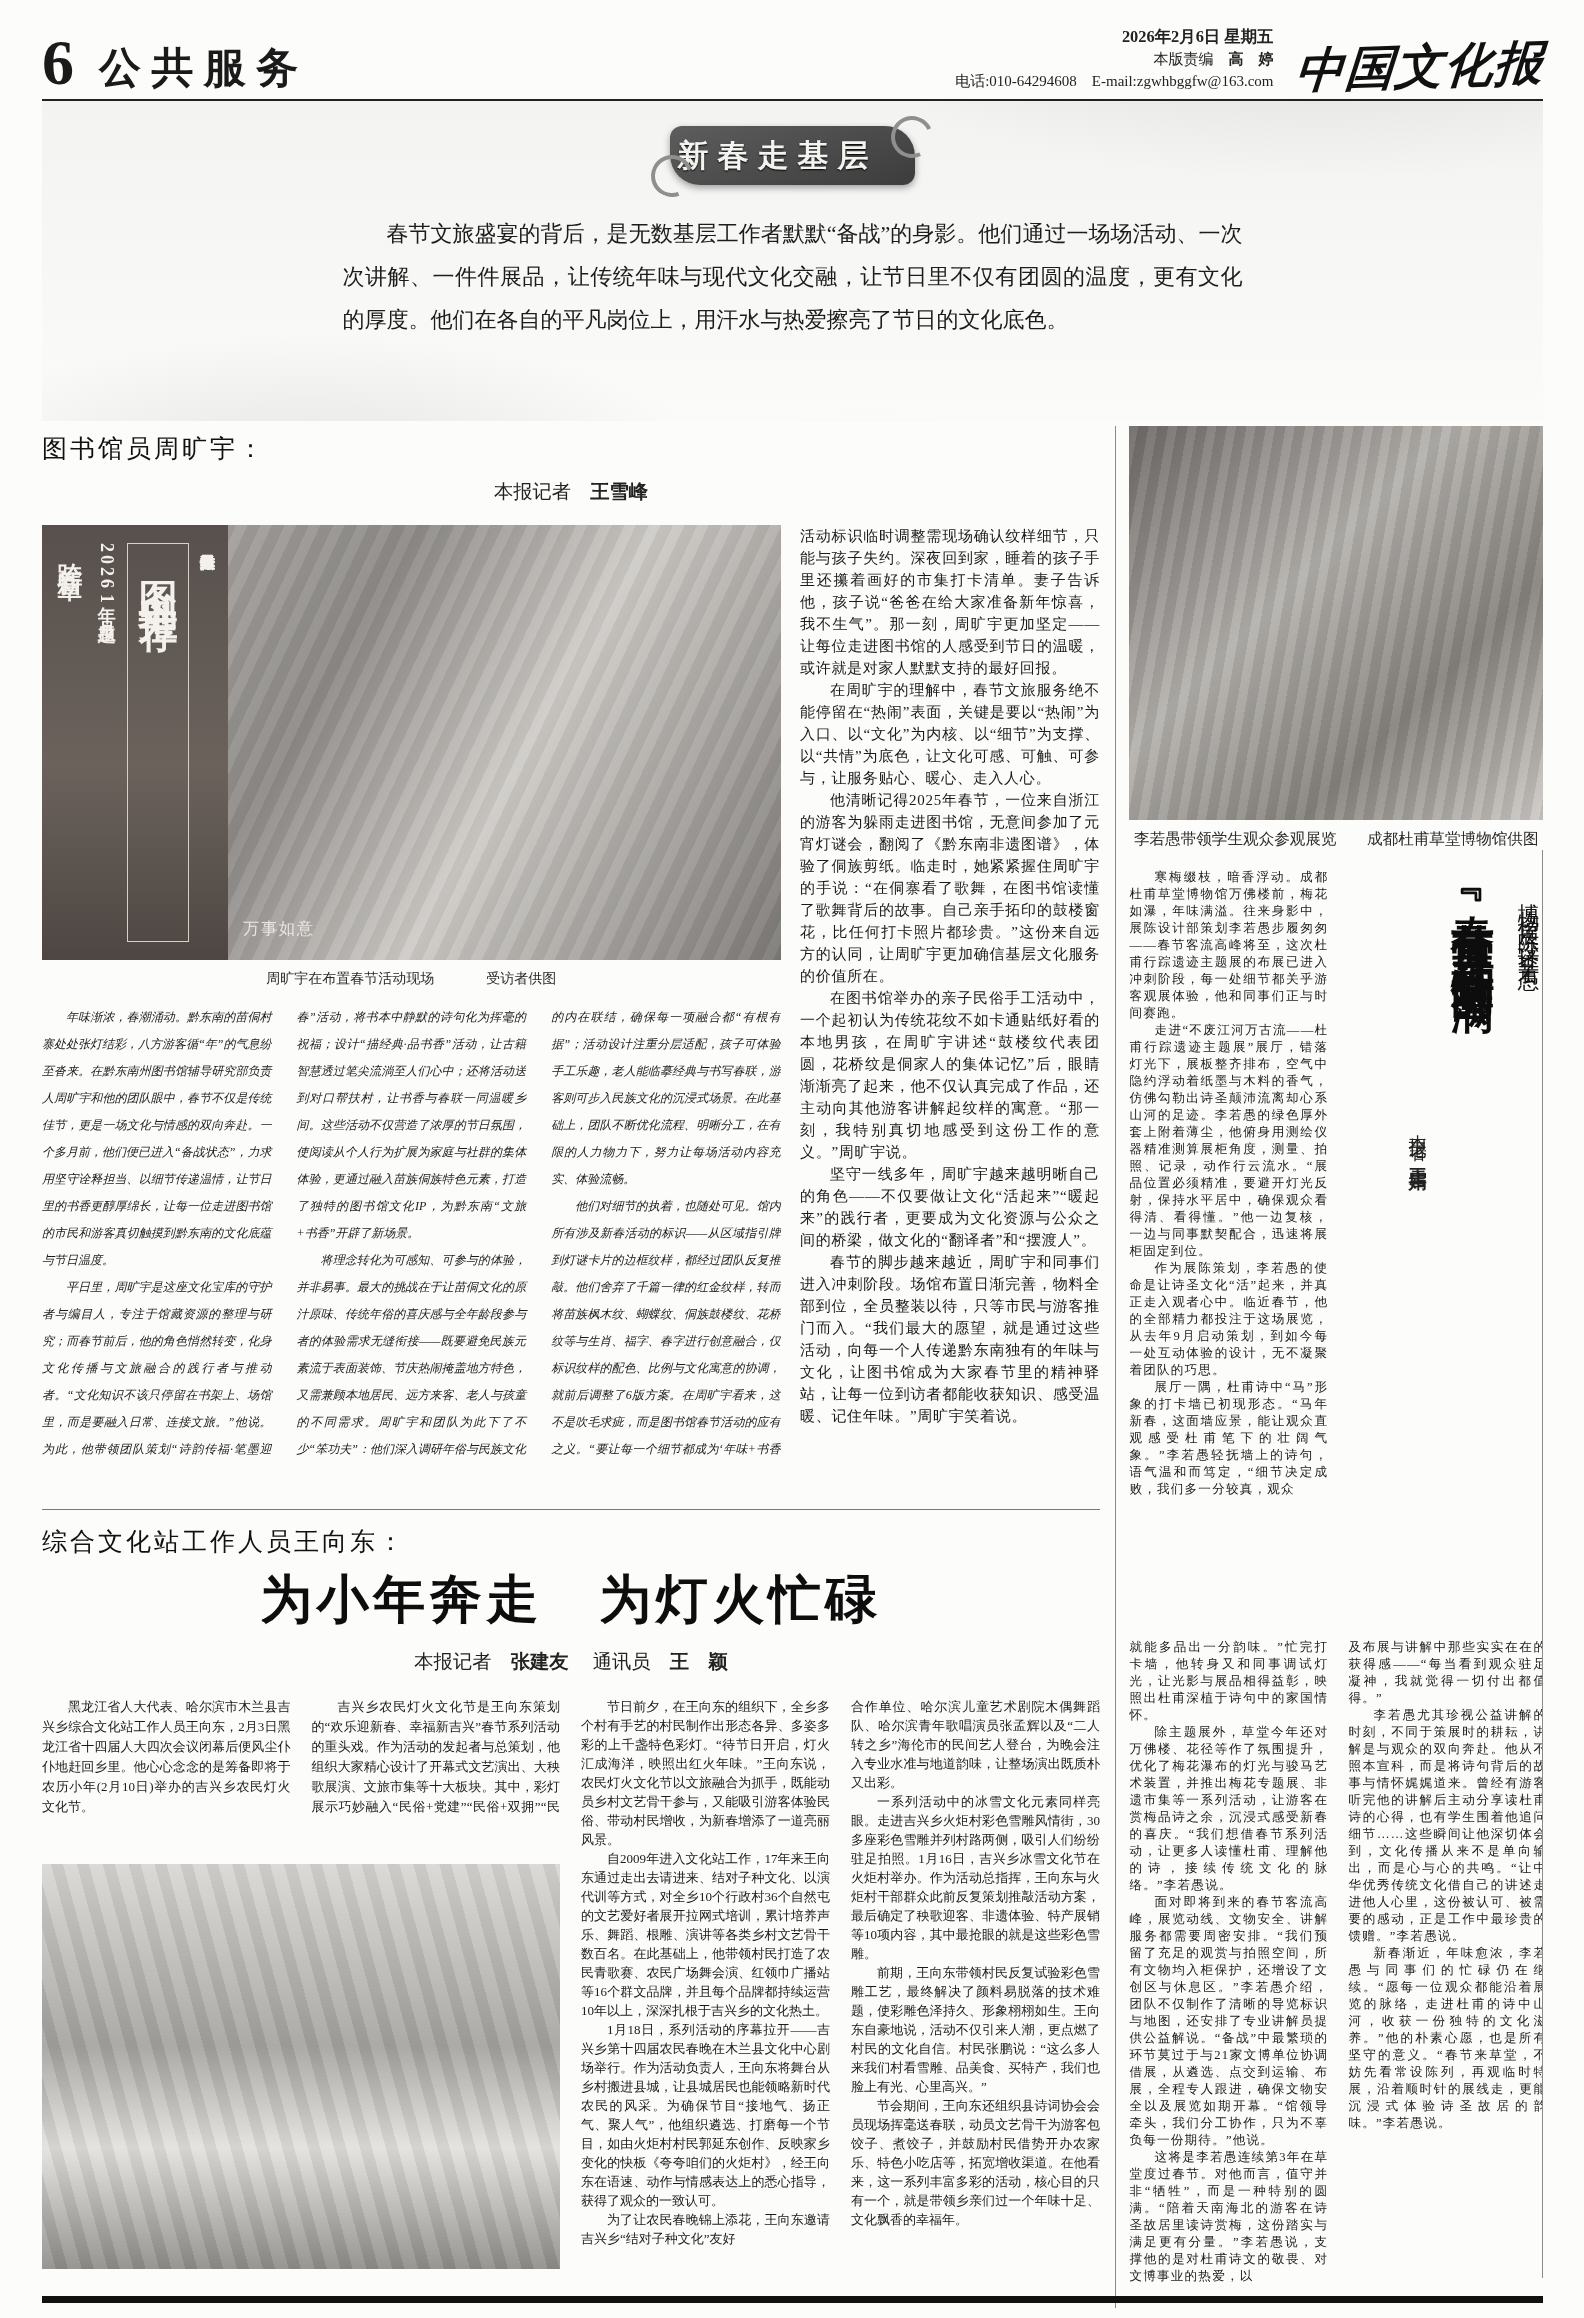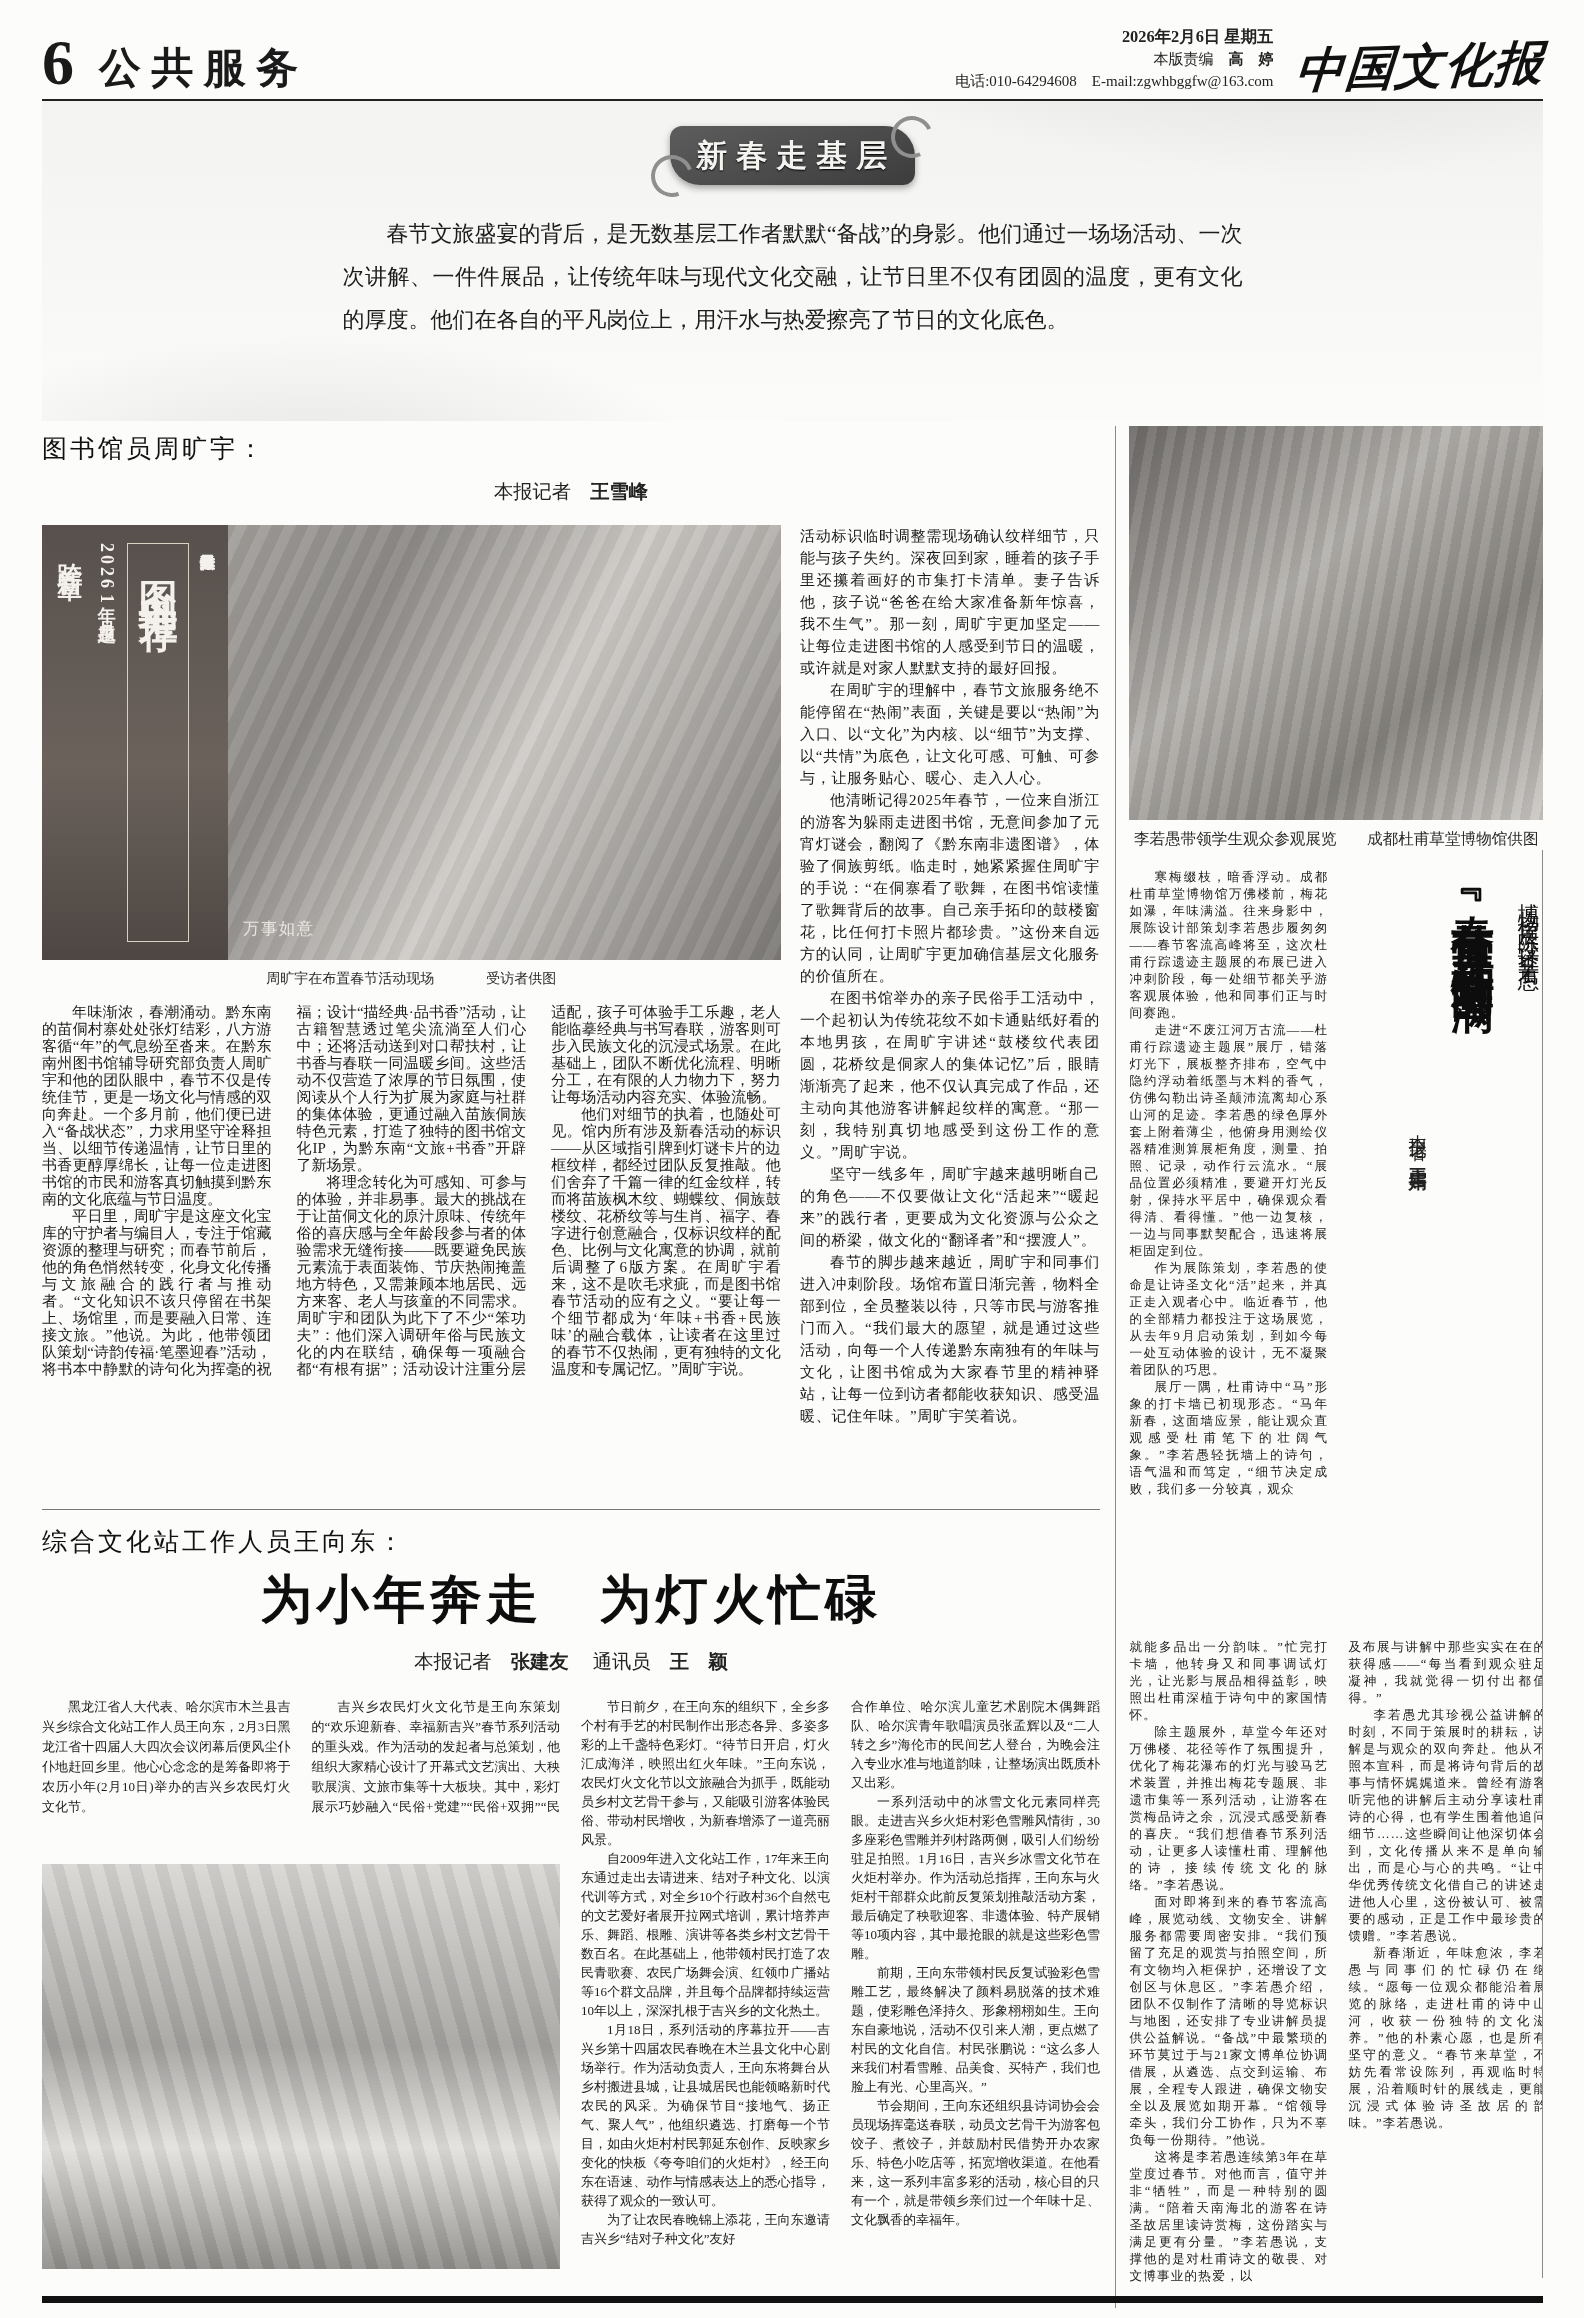--- a/index.html
+++ b/index.html
@@ -20,21 +20,21 @@
 
   
   .topband { position:relative; height:320px; overflow:hidden;
     background:
       radial-gradient(ellipse 669px 223px at 18% 115%, rgba(160,160,158,0.25), transparent 60%),
       radial-gradient(ellipse 818px 283px at 85% -30%, rgba(170,170,168,0.30), transparent 62%),
       radial-gradient(ellipse 521px 178px at 55% 130%, rgba(190,190,188,0.25), transparent 60%),
       linear-gradient(#f3f3f1,#fbfbf9); }
   .plaque { position:relative; width:245px; height:59px; margin:25px auto 0 auto; border-radius:12px 30px 12px 30px;
     background:linear-gradient(160deg,#5d5d5d,#3c3c3c); box-shadow:0 3px 7.4px rgba(0,0,0,0.35);
-    display:flex; align-items:center; justify-content:center; }
+    display:flex; align-items:center; }
   .plaque-label { color:#f3f3f0; font-size:31px; font-weight:900; letter-spacing:9px; text-shadow:0 0.7px 1.5px #000; padding-left:7.4px; }
   .plaque::before, .plaque::after { content:""; position:absolute; width:34px; height:34px; border:4.5px solid #8f8f8d; border-radius:50%; background:transparent; }
   .plaque::before { left:-19.3px; bottom:-12px; border-right-color:transparent; transform:rotate(25deg); }
   .plaque::after  { right:-18px; top:-10.4px; border-left-color:transparent; transform:rotate(200deg); }
   .intro { width:900px; margin:27px auto 0 auto; font-size:22px; line-height:43px; text-align:justify; color:#1c1c1c; }
   .intro p { text-indent:2em; }
 
   
   .content { display:grid; grid-template-columns:1fr 428px; column-gap:0; margin-top:4.5px; }
   .main-left { padding-right:15px; }
@@ -59,21 +59,21 @@
   .art1-photo { height:435px; }
   .p-strip { position:absolute; left:0; top:0; bottom:0; width:186px;
       background:linear-gradient(180deg,#57504c,#6b625c 55%,#4d4642); display:flex; justify-content:space-around; padding:18px 7.4px; }
   .p-strip .vtxt { writing-mode:vertical-rl; color:#f4f1ec; font-weight:700; }
   .ov-top { font-size:25px; letter-spacing:6px; }
   .ov-theme { font-size:18px; letter-spacing:3px; color:#e8e2d8; }
   .ov-title { font-size:39px; letter-spacing:10.4px; border:1.5px solid #d8d2c6; padding:7.4px 3px; }
   .ov-sub { font-size:15px; color:#ddd6ca; }
   .ov-corner { position:absolute; left:201px; bottom:19.3px; color:#f6f3ee; font-size:16.4px; letter-spacing:1.5px; opacity:0.85; }
   .caption-row { display:flex; justify-content:center; gap:52px; font-size:14px; color:#2b2b2b; margin-top:10.4px;text-align:center; }
-  .art1-cols { column-count:3; column-gap:25px; height:485px; overflow:hidden; font-size:15px; line-height:17px; margin-top:16.4px; }
+  .art1-cols { column-count:3; column-gap:25px; height:485px; overflow:hidden; font-size:12px; line-height:27px; margin-top:16.4px;font-style:italic; }
   .art1-side { font-size:15px; line-height:22px; letter-spacing:0.7px; max-height:961px; overflow:hidden; }
 
   .art-divider { border:none; border-top:0.7px solid #777; margin:19.3px 0 15px 0; }
 
   
   .art3 .headline { font-size:52px; margin-top:7.4px; }
   .art3-grid { display:grid; grid-template-columns:2.08fr 1fr 1fr; column-gap:21px; margin-top:22px; }
   .art3-top2col { column-count:2; column-gap:21px; height:159px; overflow:hidden; font-size:13px; line-height:20px; }
   .art3-photo { height:405px; margin-top:7.4px; background:
       repeating-linear-gradient(75deg, rgba(255,255,255,0.08) 0 13.4px, rgba(0,0,0,0.06) 13.4px 25px),

